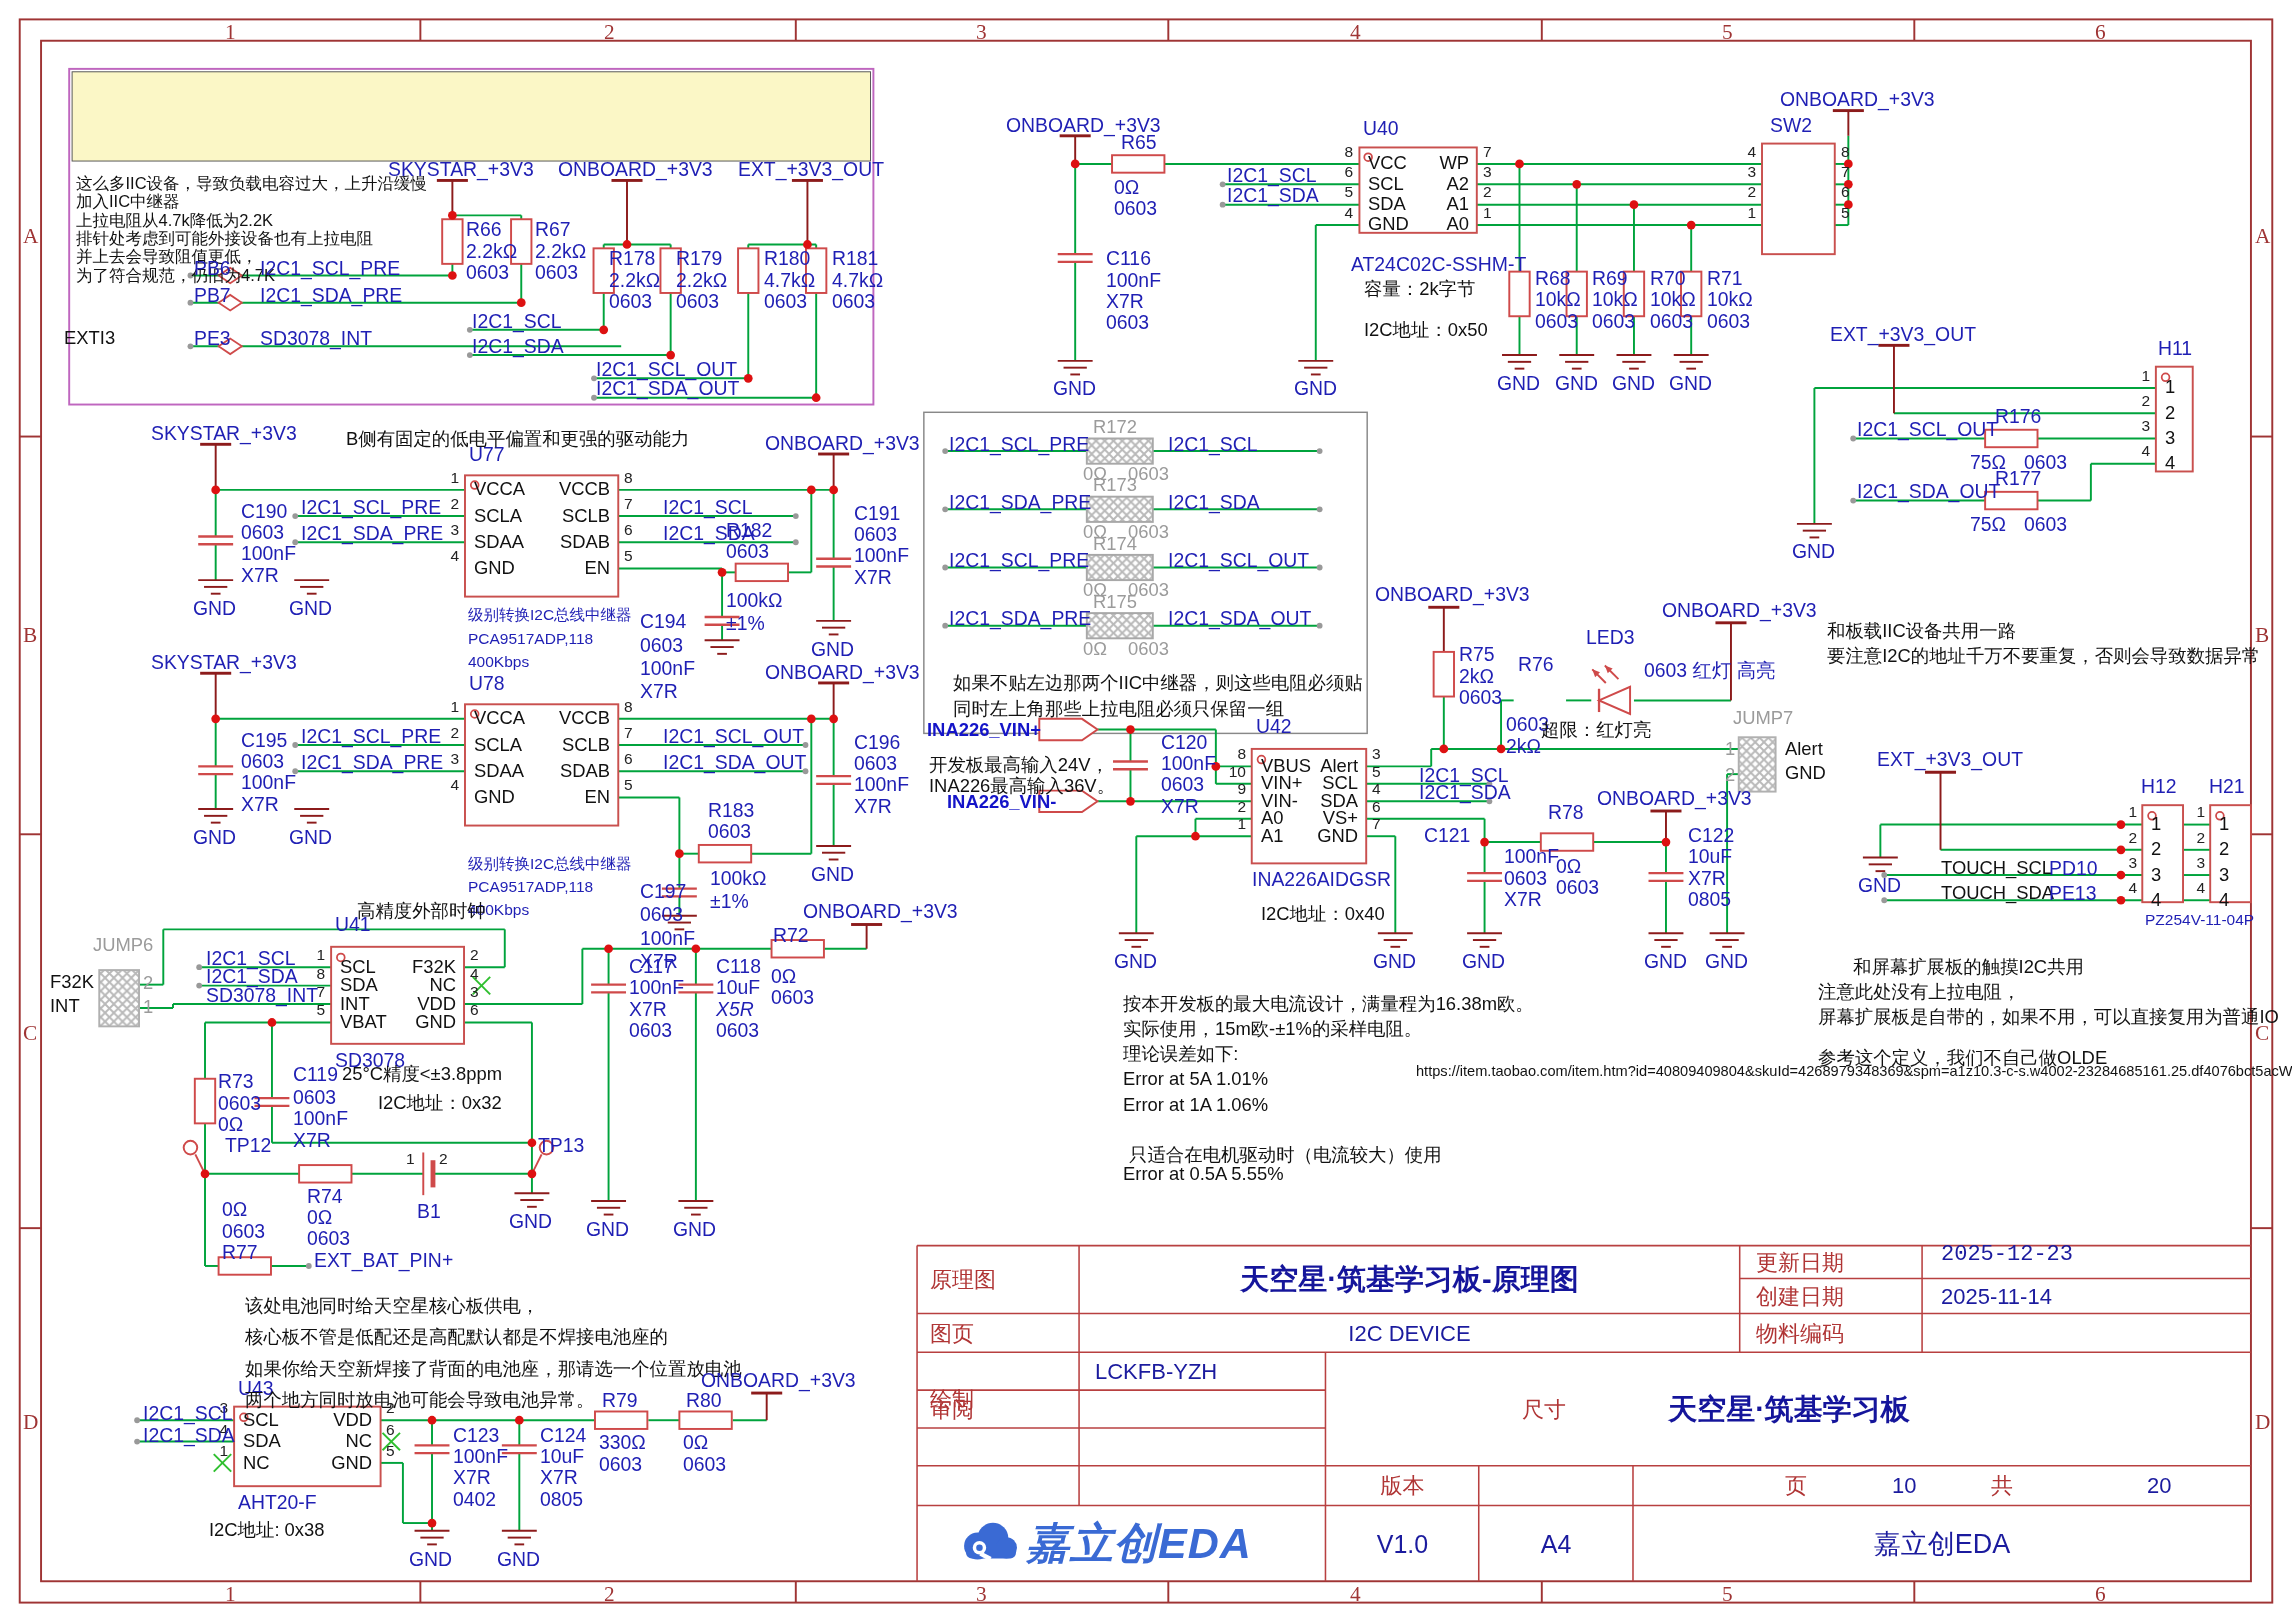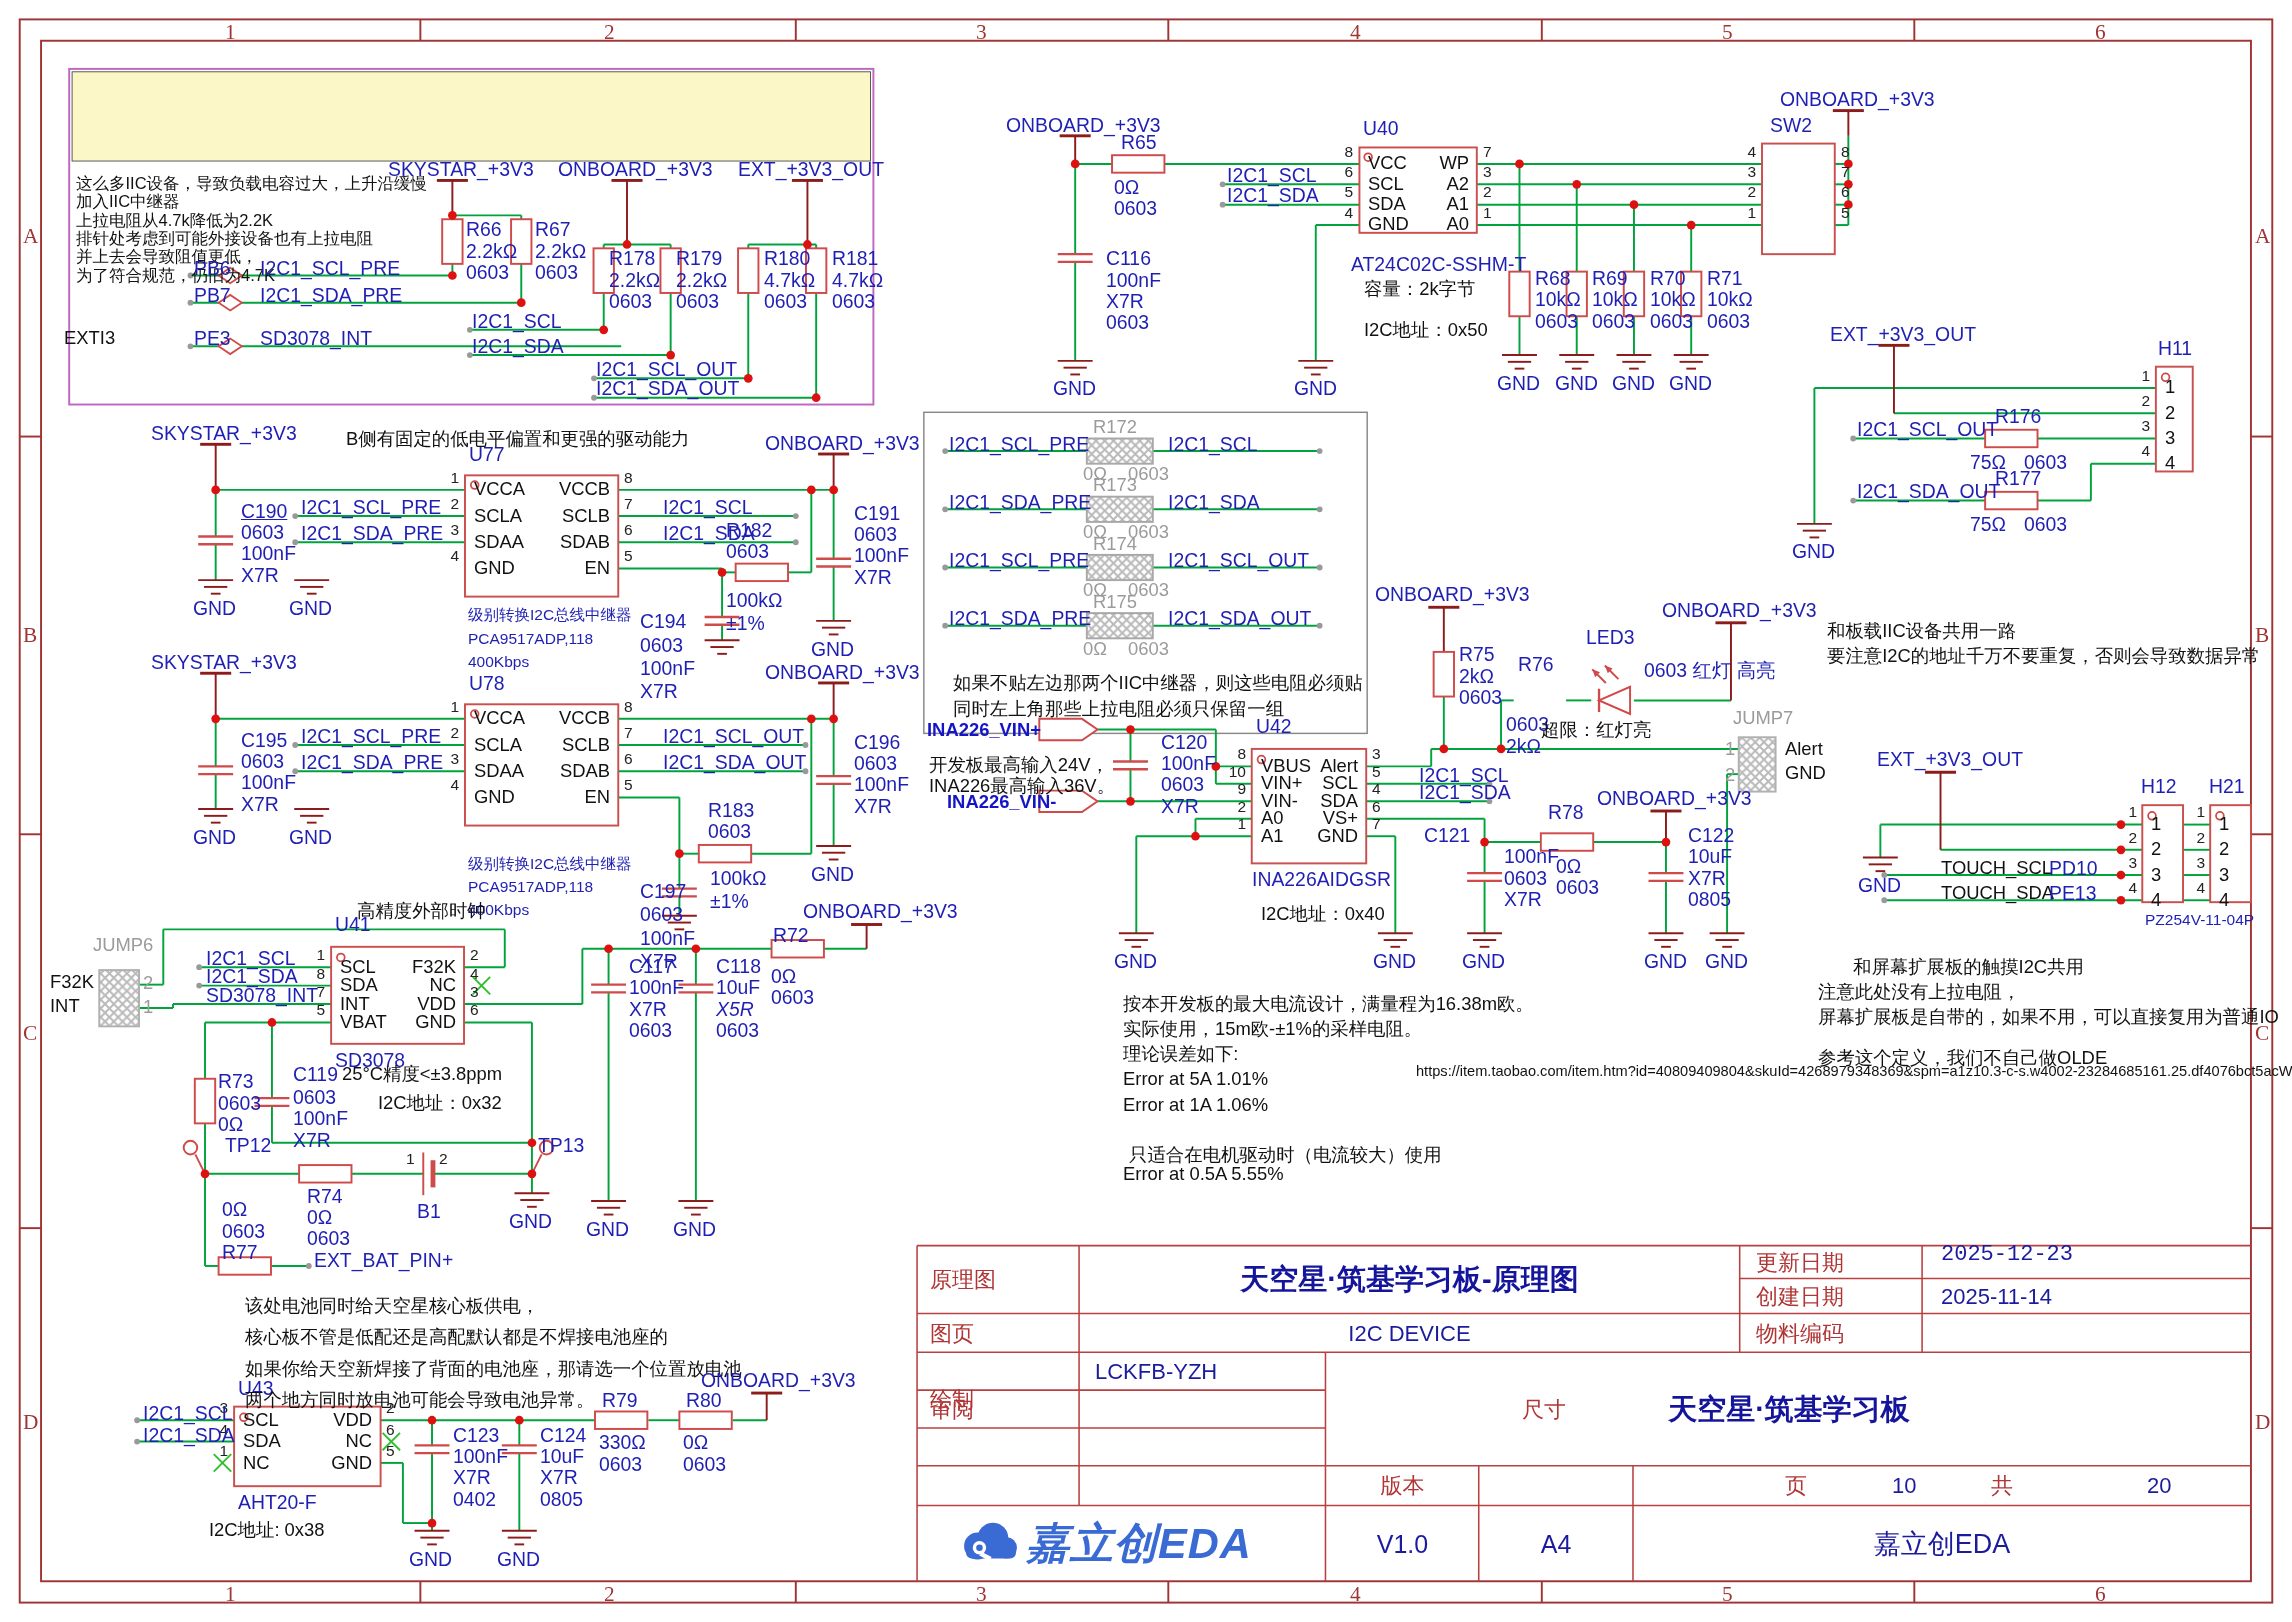--- a/index.html
+++ b/index.html
@@ -800,21 +800,21 @@
       <span class="t b" style="left: 1995px; top: 406px;">R176</span>
       <span class="t b" style="left: 1970px; top: 452px;">75Ω</span>
       <span class="t b" style="left: 2024px; top: 452px;">0603</span>
       <span class="t b" style="left: 1857px; top: 481px;">I2C1_SDA_OUT</span>
       <span class="t b" style="left: 1995px; top: 468px;">R177</span>
       <span class="t b" style="left: 1970px; top: 514px;">75Ω</span>
       <span class="t b" style="left: 2024px; top: 514px;">0603</span>
       <span class="t b" style="left: 1792px; top: 541px;">GND</span>
       <span class="t note" style="left: 346px; top: 429px;">B侧有固定的低电平偏置和更强的驱动能力</span>
       <span class="t b" style="left: 151px; top: 423px;">SKYSTAR_+3V3</span>
-      <span class="t b" style="left: 241px; top: 501px; text-decoration: underline;">C190</span>
+      <span class="t b" style="left: 241px; top: 501px;">C190</span>
       <span class="t b" style="left: 241px; top: 522px;">0603</span>
       <span class="t b" style="left: 241px; top: 543px;">100nF</span>
       <span class="t b" style="left: 241px; top: 565px;">X7R</span>
       <span class="t b" style="left: 193px; top: 598px;">GND</span>
       <span class="t b" style="left: 289px; top: 598px;">GND</span>
       <span class="t b" style="left: 301px; top: 497px;">I2C1_SCL_PRE</span>
       <span class="t b" style="left: 301px; top: 523px;">I2C1_SDA_PRE</span>
       <span class="t b" style="left: 663px; top: 497px;">I2C1_SCL</span>
       <span class="t b" style="left: 663px; top: 523px;">I2C1_SDA</span>
       <span class="t b" style="left: 765px; top: 433px;">ONBOARD_+3V3</span>

